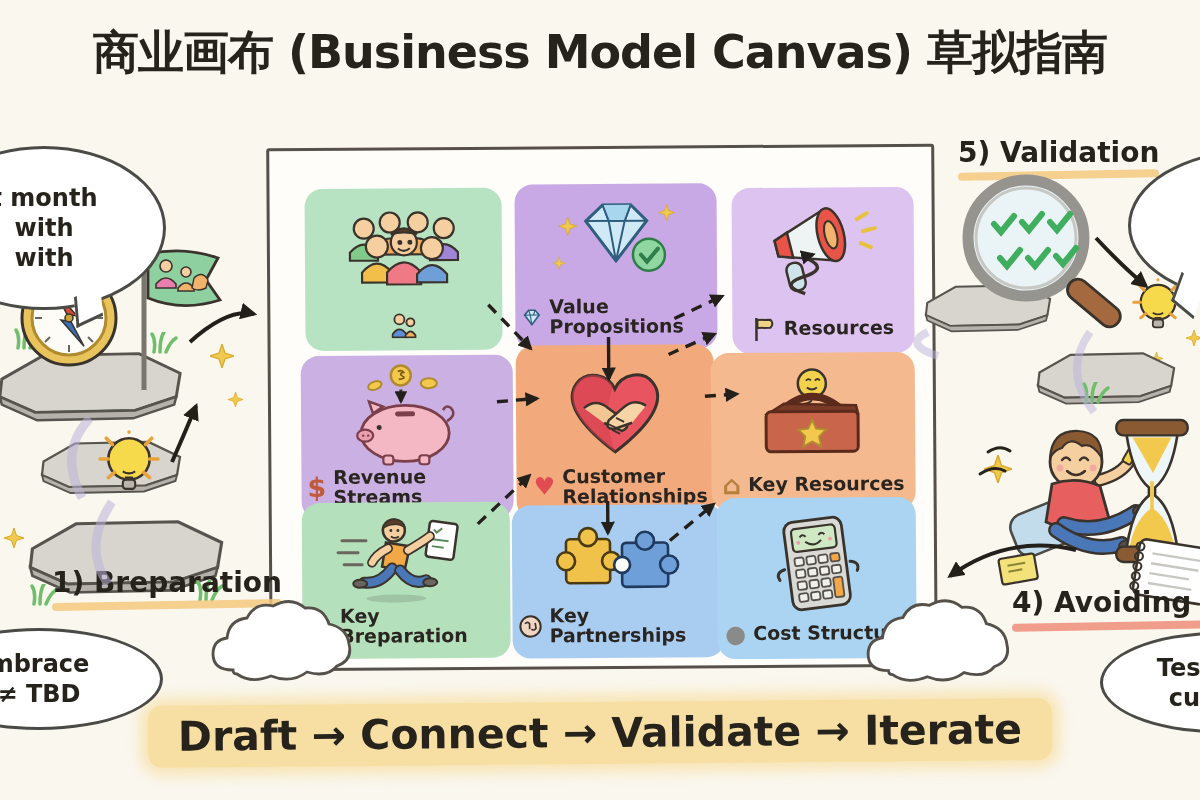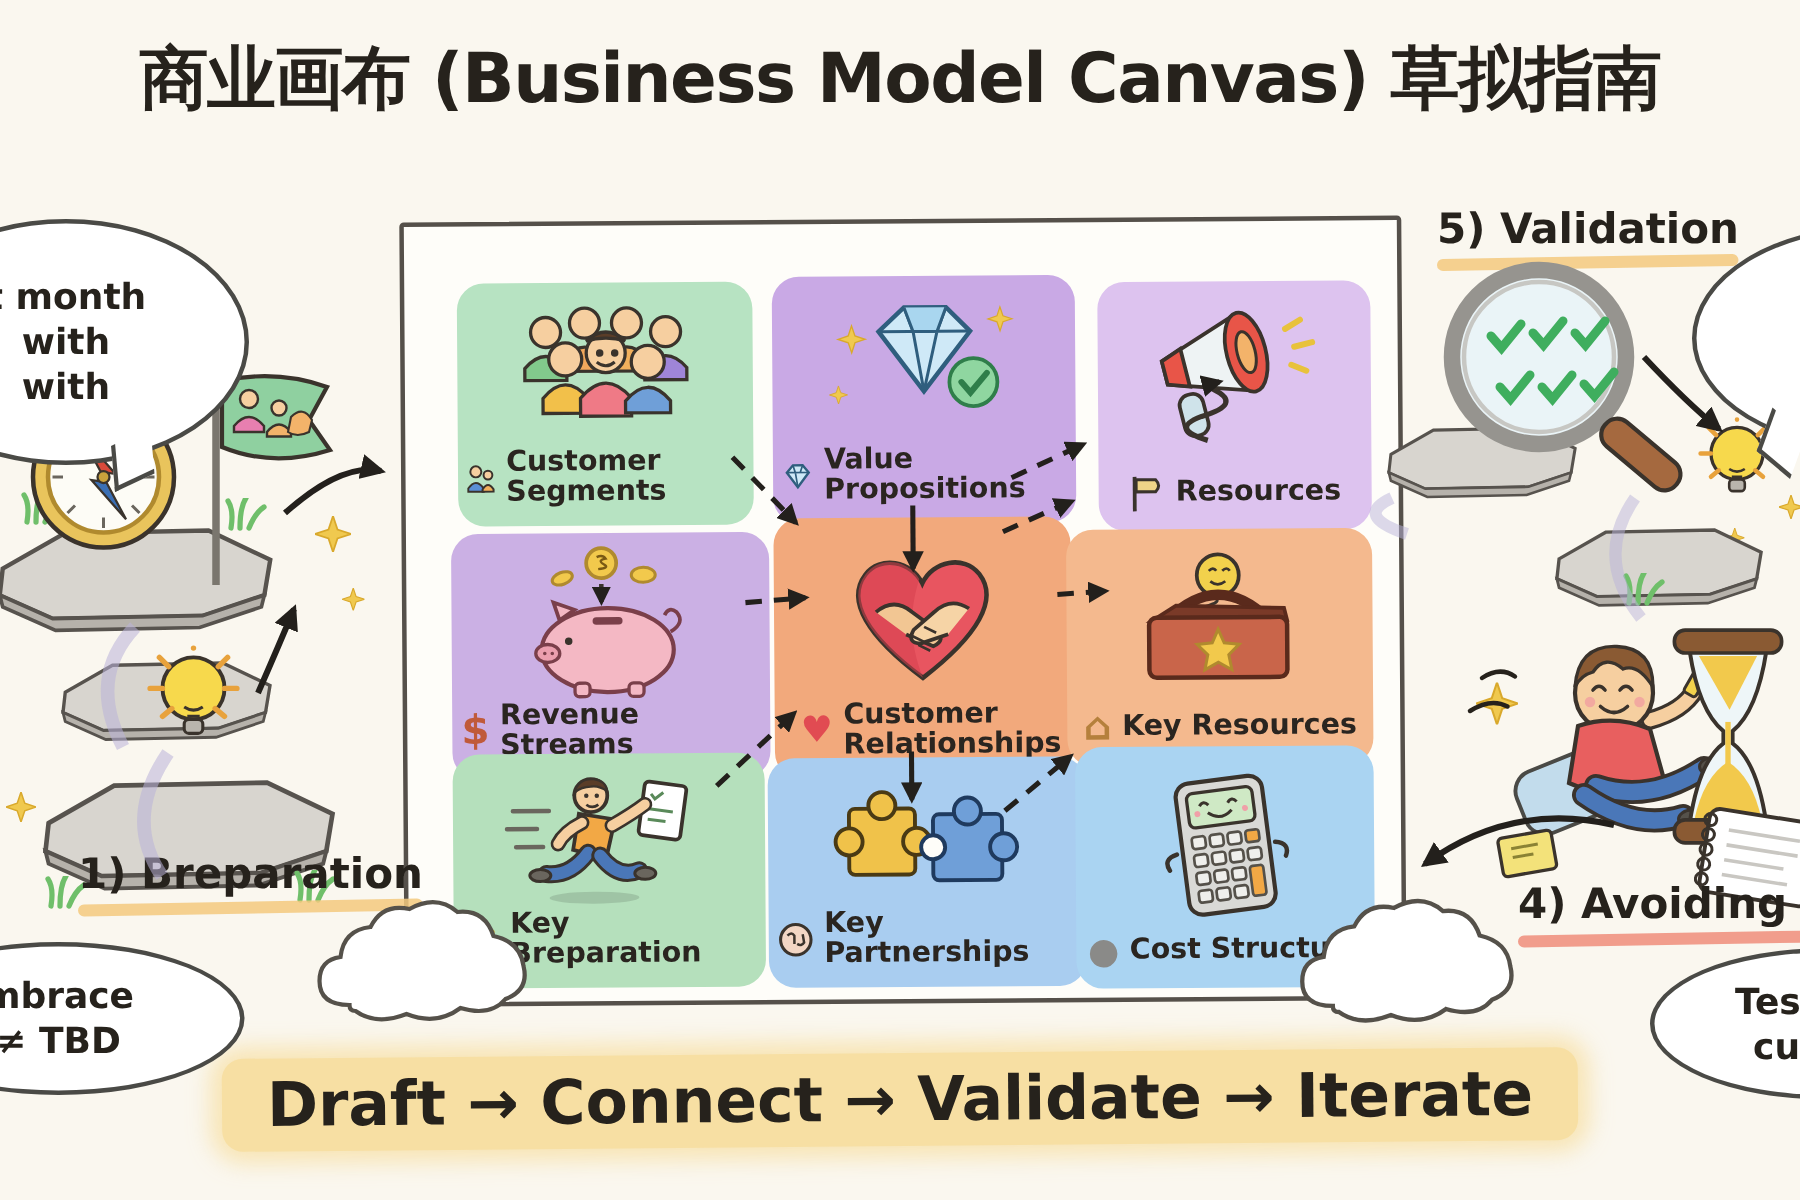--- a/index.html
+++ b/index.html
@@ -108,21 +108,20 @@
         <path d="M54,38 q6,5 12,0" stroke="#3a332c" stroke-width="2" fill="none"></path>
       </svg>
     </div>
     <div class="lab">
       <svg width="26" height="26" viewBox="0 0 26 26">
         <circle cx="8" cy="7" r="5" fill="#f6cfa0" stroke="#3a332c" stroke-width="1.8"></circle>
         <path d="M1,22 q7,-10 14,0 v3 h-14 z" fill="#5b8fd6" stroke="#3a332c" stroke-width="1.8"></path>
         <circle cx="19" cy="10" r="4" fill="#f6cfa0" stroke="#3a332c" stroke-width="1.8"></circle>
         <path d="M14,23 q5,-8 10,0 v2 h-10 z" fill="#f2b05c" stroke="#3a332c" stroke-width="1.8"></path>
       </svg>
-      <span class="t">Customer Segments</span>
     </div>
   </div>
 
   <div class="block" id="b1" style="background-color: rgb(201, 169, 229);">
     <div class="art">
       <svg width="150" height="92" viewBox="0 0 150 92">
         <use href="#spark" transform="translate(18,18) scale(.9)"></use>
         <use href="#spark" transform="translate(118,6) scale(.8)"></use>
         <use href="#spark" transform="translate(12,58) scale(.6)"></use>
         <path d="M45,22 L62,6 L90,6 L106,22 L75,62 Z" fill="#cfe9f7" stroke="#2f5e7e" stroke-width="3"></path>

